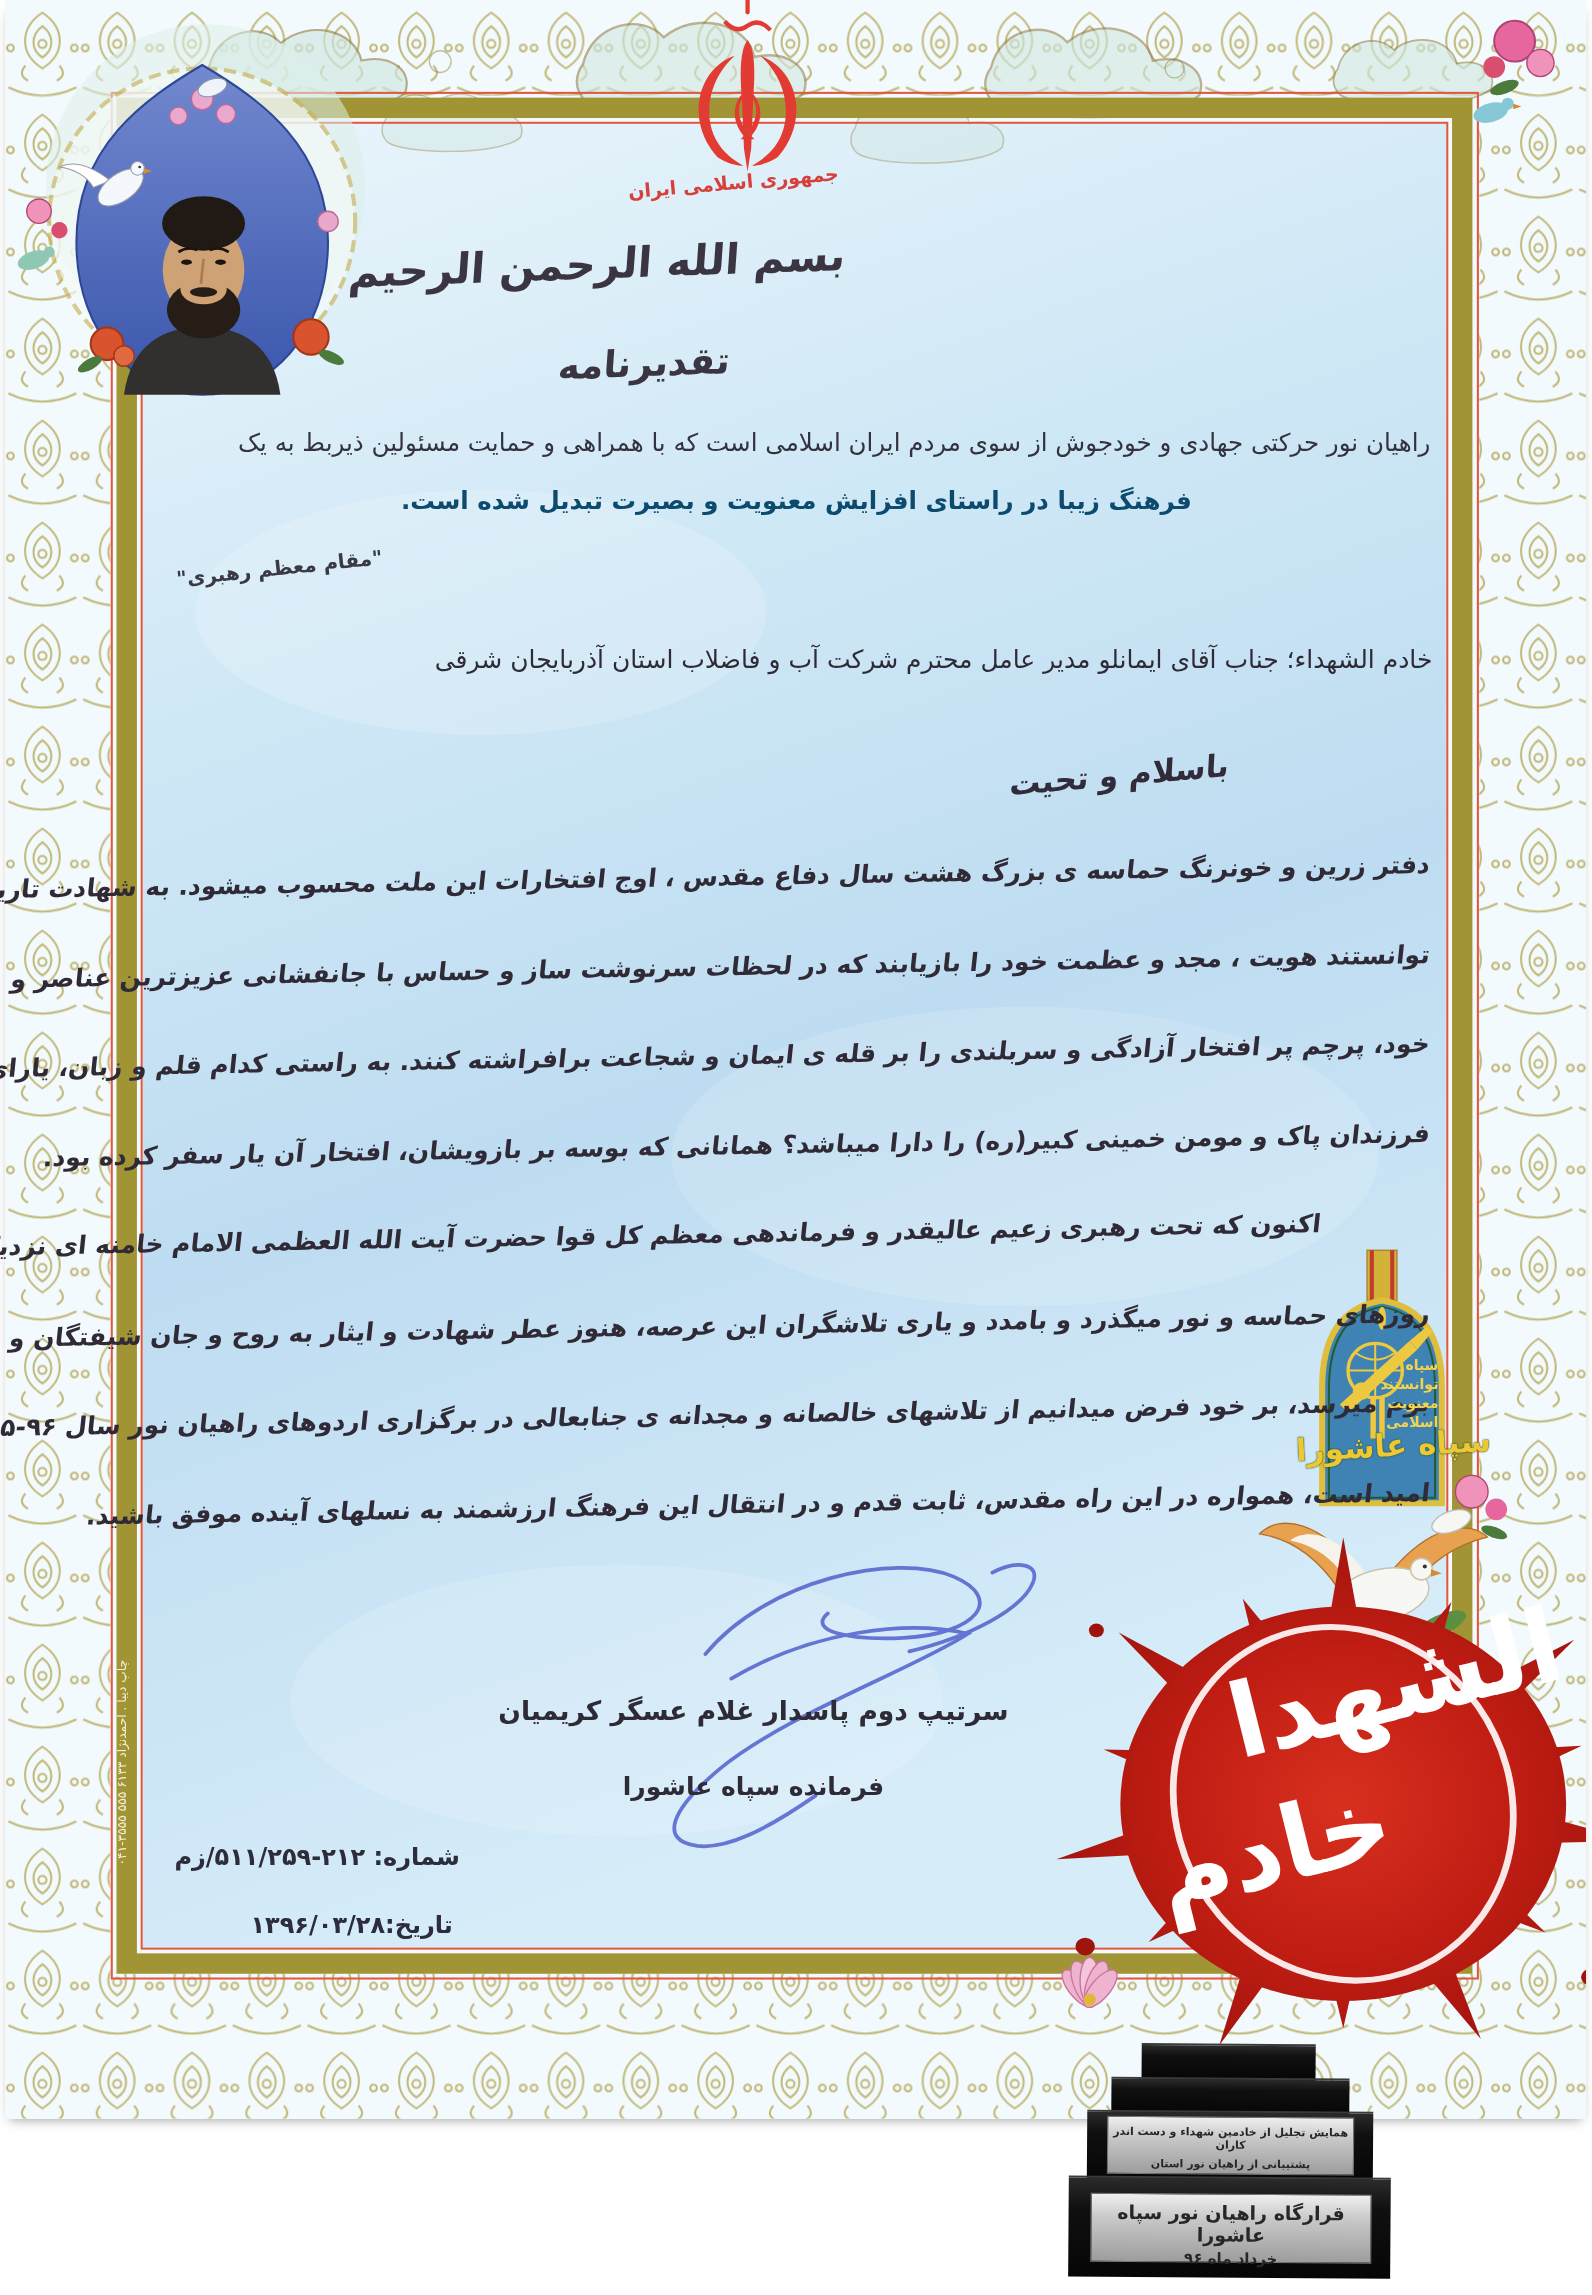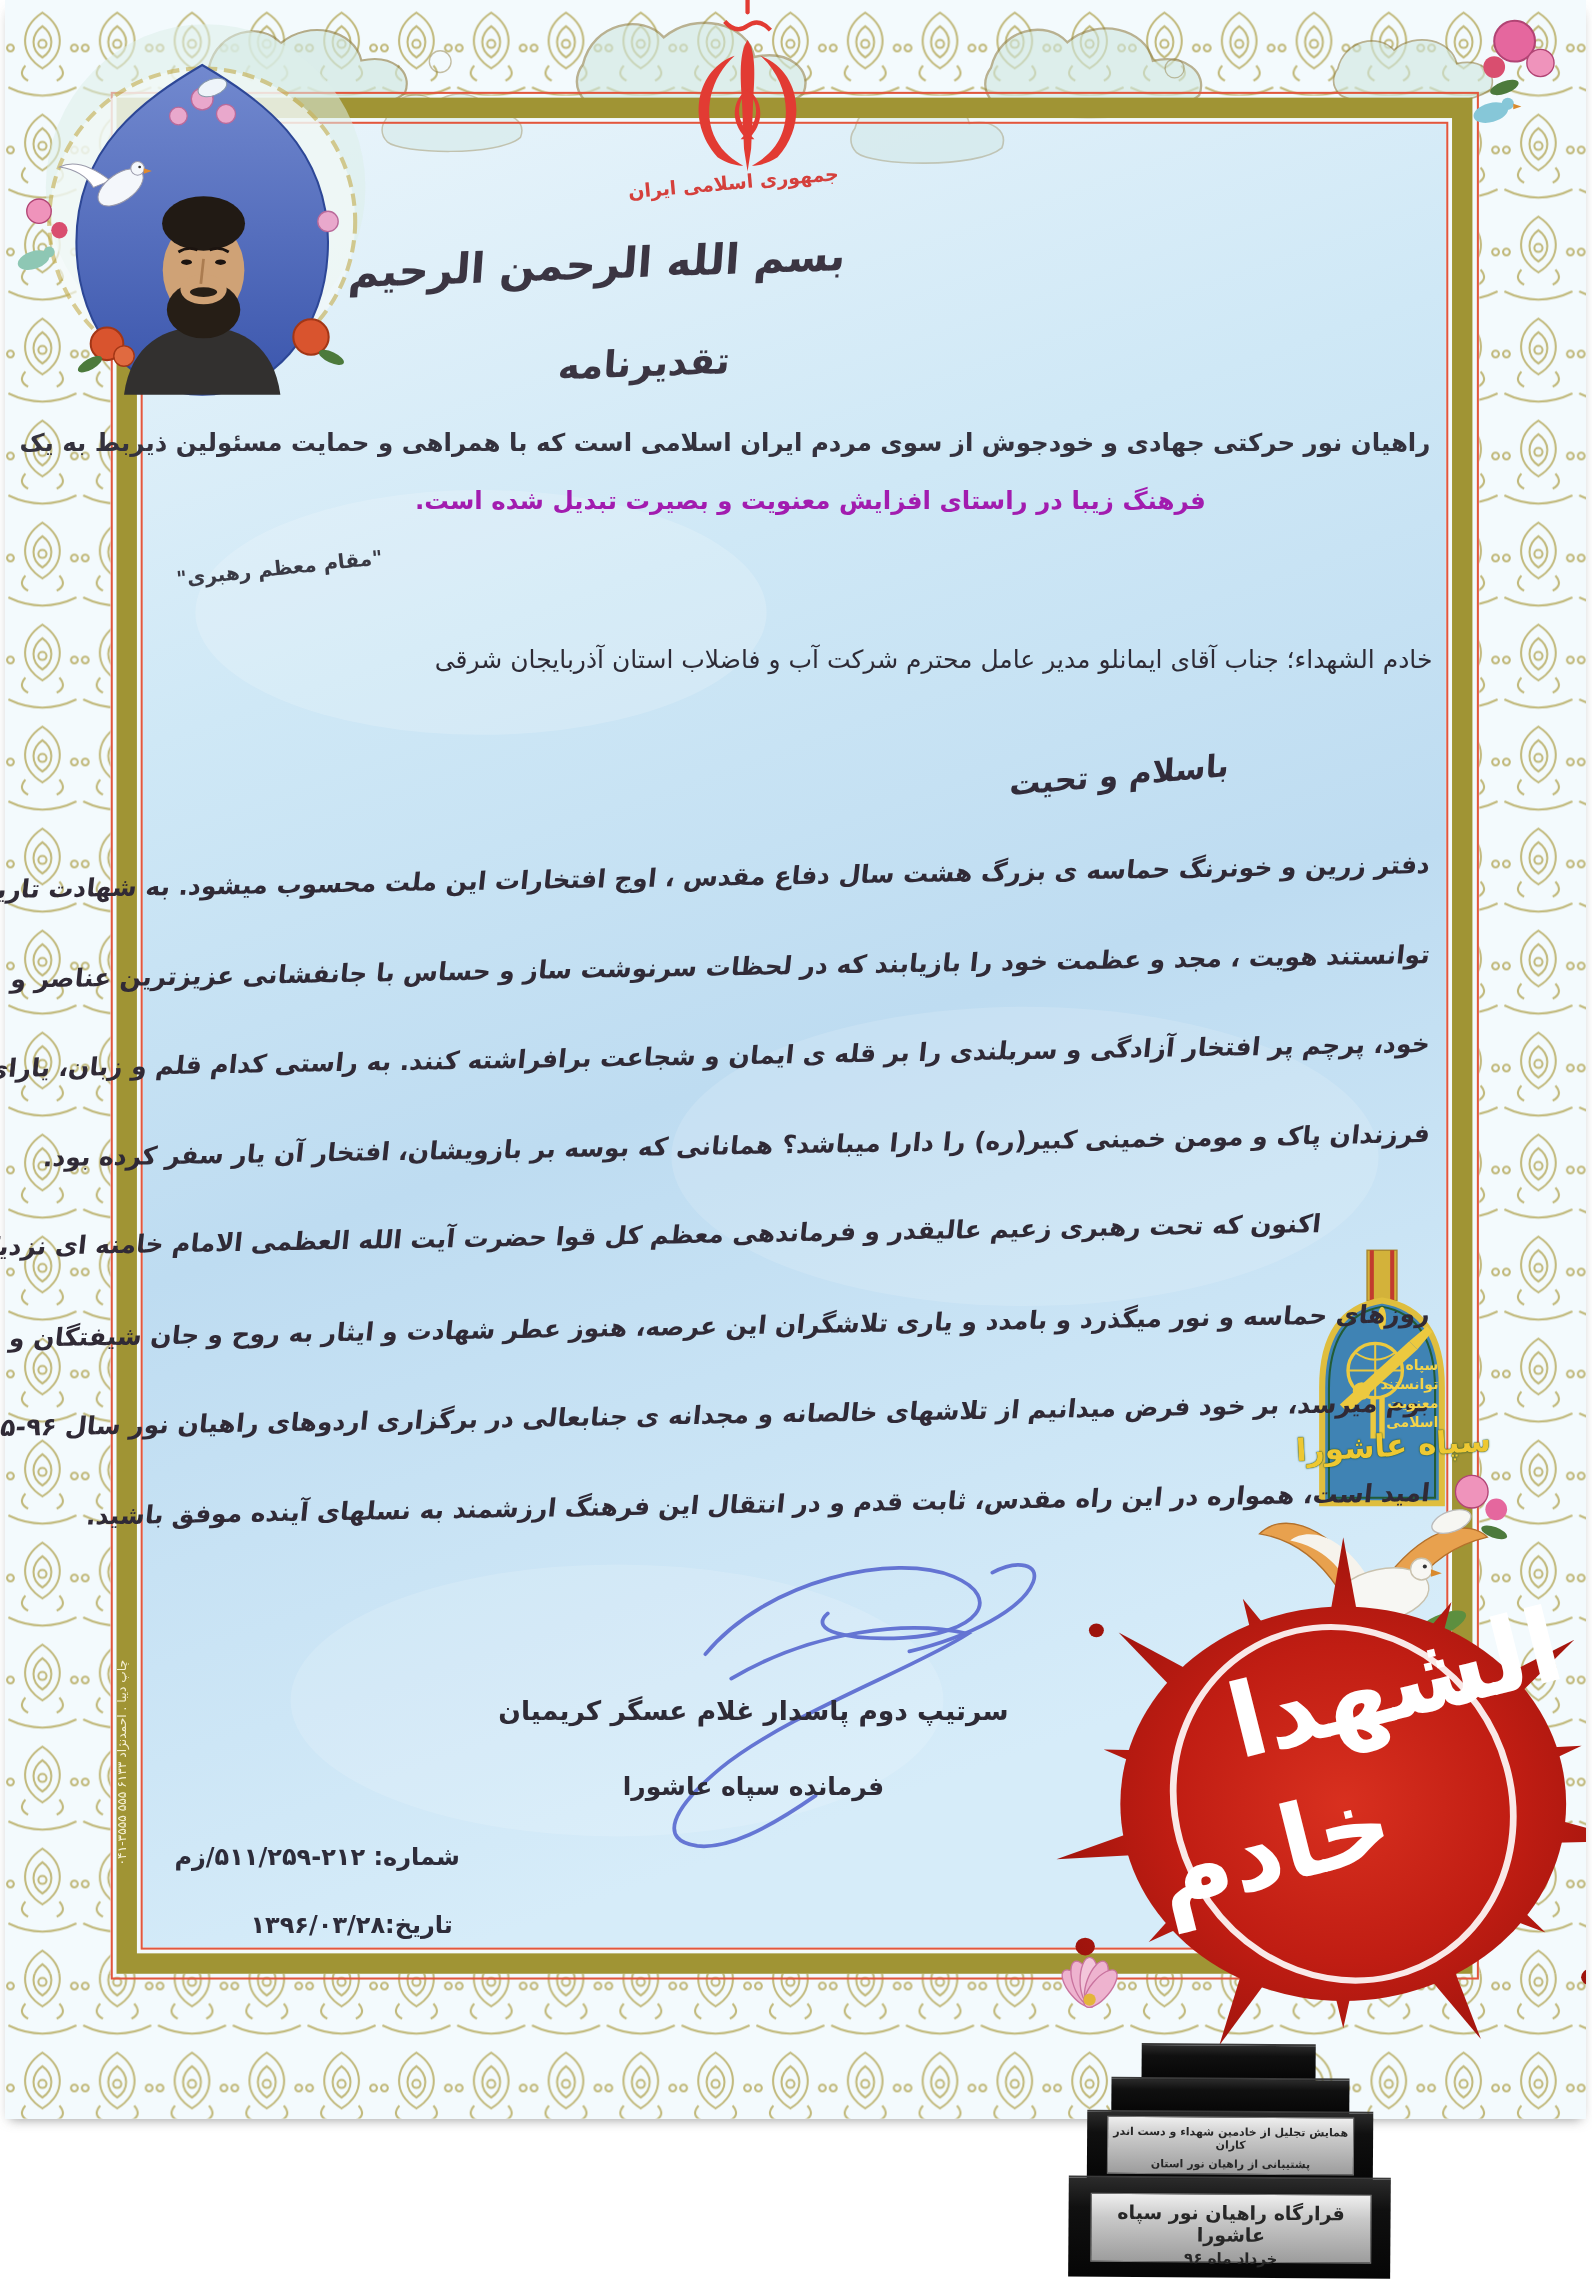--- a/index.html
+++ b/index.html
@@ -232,22 +232,22 @@
         <ellipse rx="225" ry="262" fill="none" stroke="#ffffff" stroke-width="9" transform="rotate(-14)" opacity="0.9"></ellipse>
       </g>
     </svg>
 
     <div class="txt center" style="left:650px;top:170px;width:184px;font-size:19px;font-weight:700;color:#d5403c;transform:rotate(-5deg);">جمهوری اسلامی ایران</div>
 
     <div class="txt center callig" style="left:320px;top:230px;width:544px;font-size:42px;font-weight:700;color:#3b3542;transform:rotate(-2deg) skewX(-6deg);">بسم الله الرحمن الرحیم</div>
 
     <div class="txt center callig" style="left:435px;top:335px;width:408px;font-size:37px;font-weight:700;color:#3b3542;transform:rotate(-2deg) skewX(-6deg);">تقدیرنامه</div>
 
-    <div class="txt right" style="left:163px;top:428px;width:1262px;font-size:24.5px;font-weight:700;color:#34323e;">راهیان نور حرکتی جهادی و خودجوش از سوی مردم ایران اسلامی است که با همراهی و حمایت مسئولین ذیربط به یک</div>
-    <div class="txt center" style="left:174px;top:486px;width:1262px;font-size:24.5px;font-weight:700;color:#a21caf;">فرهنگ زیبا در راستای افزایش معنویت و بصیرت تبدیل شده است.</div>
+    <div class="txt right" style="left:163px;top:428px;width:1262px;font-size:24.5px;font-weight:400;color:#34323e;">راهیان نور حرکتی جهادی و خودجوش از سوی مردم ایران اسلامی است که با همراهی و حمایت مسئولین ذیربط به یک</div>
+    <div class="txt center" style="left:160px;top:486px;width:1262px;font-size:24.5px;font-weight:700;color:#0c4a6e;">فرهنگ زیبا در راستای افزایش معنویت و بصیرت تبدیل شده است.</div>
 
     <div class="txt" style="left:171px;top:556px;font-size:20px;font-weight:700;color:#3a3a45;transform:rotate(-6deg);">"مقام معظم رهبری"</div>
 
     <div class="txt right" style="left:165px;top:645px;width:1262px;font-size:25px;font-weight:400;color:#2e2b36;">خادم الشهداء؛ جناب آقای ایمانلو مدیر عامل محترم شرکت آب و فاضلاب استان آذربایجان شرقی</div>
 
     <div class="txt right callig" style="left:1020px;top:747px;width:204px;font-size:31px;font-weight:700;color:#322c3a;transform:rotate(-5deg) skewX(-8deg);">باسلام و تحیت</div>
 
     <div class="txt bodyline" style="top:845px">دفتر زرین و خونرنگ حماسه ی بزرگ هشت سال دفاع مقدس ، اوج افتخارات این ملت محسوب میشود. به شهادت تاریخ، ملت هایی</div>
     <div class="txt bodyline" style="top:935px">توانستند هویت ، مجد و عظمت خود را بازیابند که در لحظات سرنوشت ساز و حساس با جانفشانی عزیزترین عناصر و مومن ترین فرزندان</div>
     <div class="txt bodyline" style="top:1024px">خود، پرچم پر افتخار آزادگی و سربلندی را بر قله ی ایمان و شجاعت برافراشته کنند. به راستی کدام قلم و زبان، یارای پاسداشت حرمت</div>

